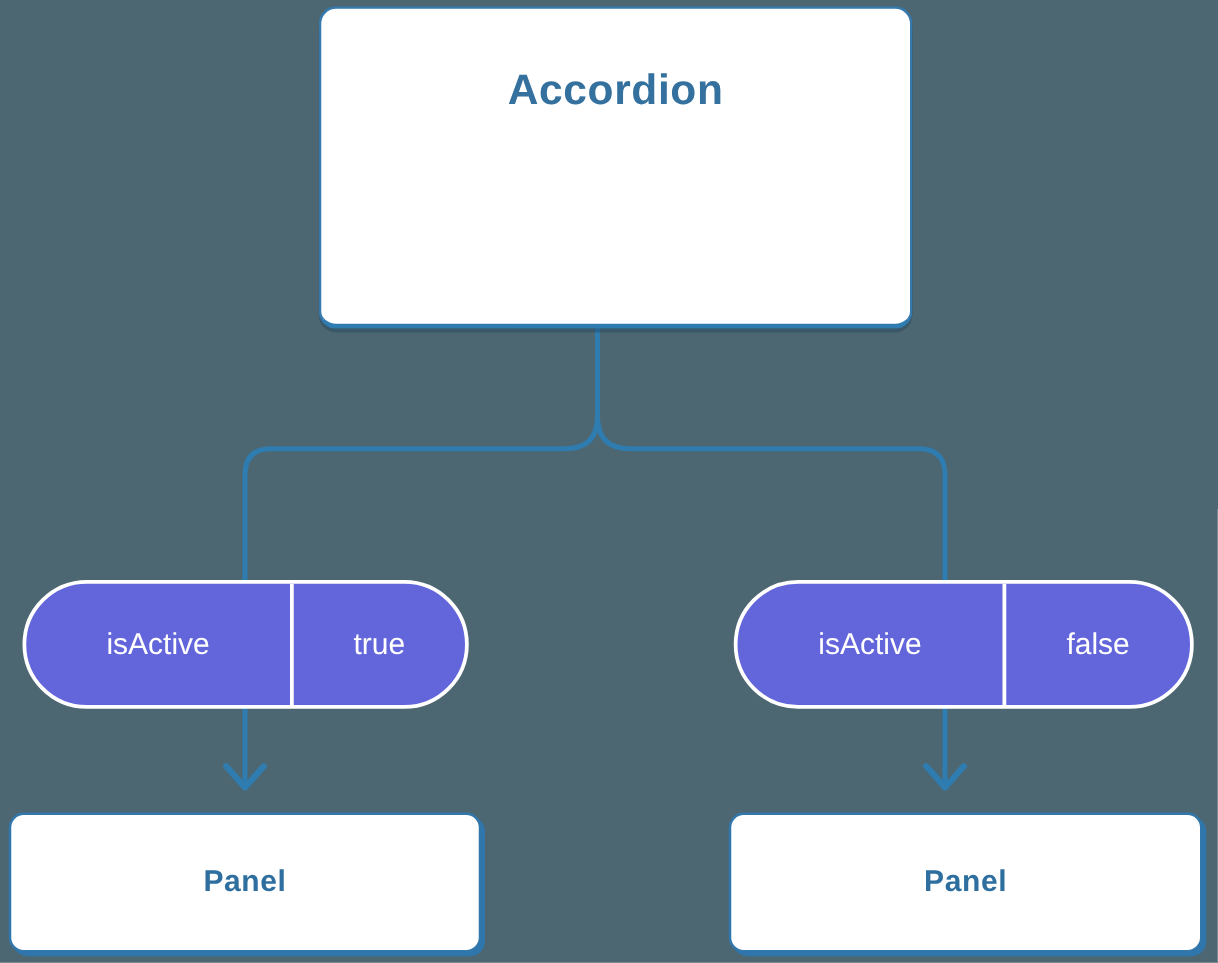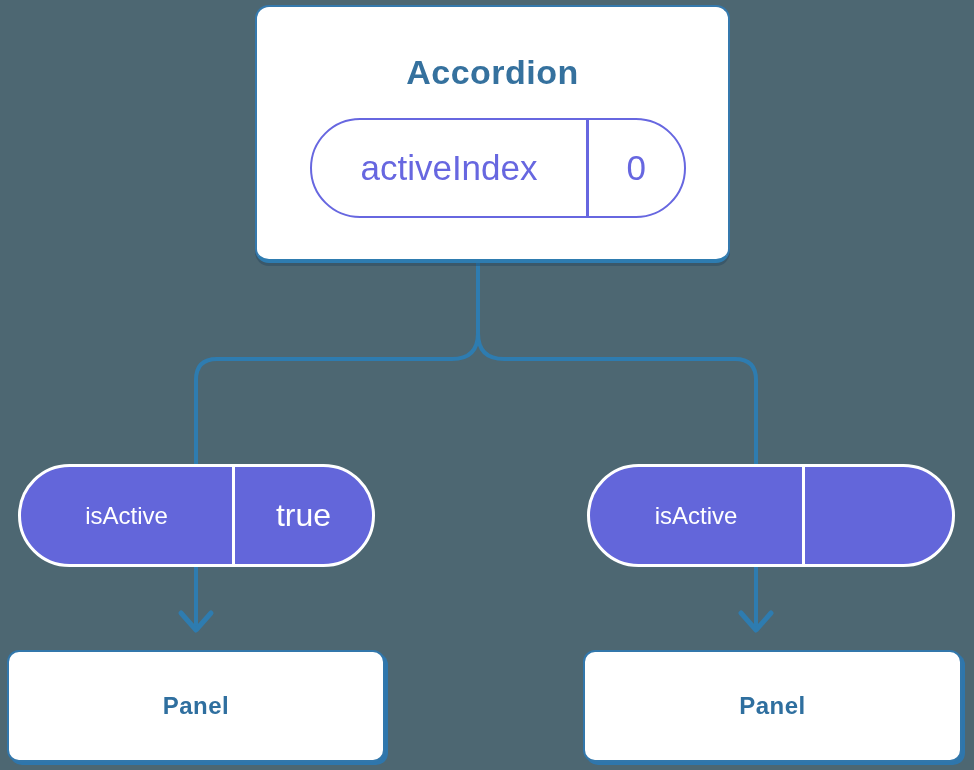--- a/index.html
+++ b/index.html
@@ -87,21 +87,21 @@
     display: flex; align-items: center; justify-content: center;
     font-size: 24px;
     font-weight: 500;
   }
   .prop-pill.left  .seg-name { width: 211px; }
   .prop-pill.right .seg-name { width: 212px; }
   .prop-pill .seg-divider { width: 3px; background: #FFFFFF; }
   .prop-pill .seg-value {
     flex: 1;
     display: flex; align-items: center; justify-content: center;
-    font-size: 32px;
+    font-size: 24px;
     font-weight: 500;
   }
 
   
   .panel-card {
     position: absolute;
     top: 650px;
     height: 112px;
     background: #FFFFFF;
     border: 2px solid #3277AB;
@@ -124,35 +124,31 @@
   <svg class="connector-svg" viewBox="0 0 974 770" xmlns="http://www.w3.org/2000/svg" fill="none">
     <path d="M478 255 L478 333 Q478 359 452 359 L217 359 Q196 359 196 380 L196 629" stroke="#2E7CB0" stroke-width="4"></path>
     <path d="M478 255 L478 333 Q478 359 504 359 L735 359 Q756 359 756 380 L756 629" stroke="#2E7CB0" stroke-width="4"></path>
     <path d="M181 613 L196 630 L211 613" stroke="#2E7CB0" stroke-width="5" stroke-linecap="round" stroke-linejoin="round"></path>
     <path d="M741 613 L756 630 L771 613" stroke="#2E7CB0" stroke-width="5" stroke-linecap="round" stroke-linejoin="round"></path>
   </svg>
 
   <div class="root-card">
     <div class="root-title">Accordion</div>
 
-    <div class="state-pill">
-      <span class="seg-name">activeIndex</span>
-      <span class="seg-divider"></span>
-      <span class="seg-value">0</span>
-    </div>
   </div>
 
   <div class="prop-pill left">
     <span class="seg-name">isActive</span>
     <span class="seg-divider"></span>
     <span class="seg-value">true</span>
   </div>
 
   <div class="prop-pill right">
     <span class="seg-name">isActive</span>
     <span class="seg-divider"></span>
+    <span class="seg-value">false</span>
   </div>
 
   <div class="panel-card left">Panel</div>
 
   <div class="panel-card right">Panel</div>
 
 </div>
 
 </body></html>

